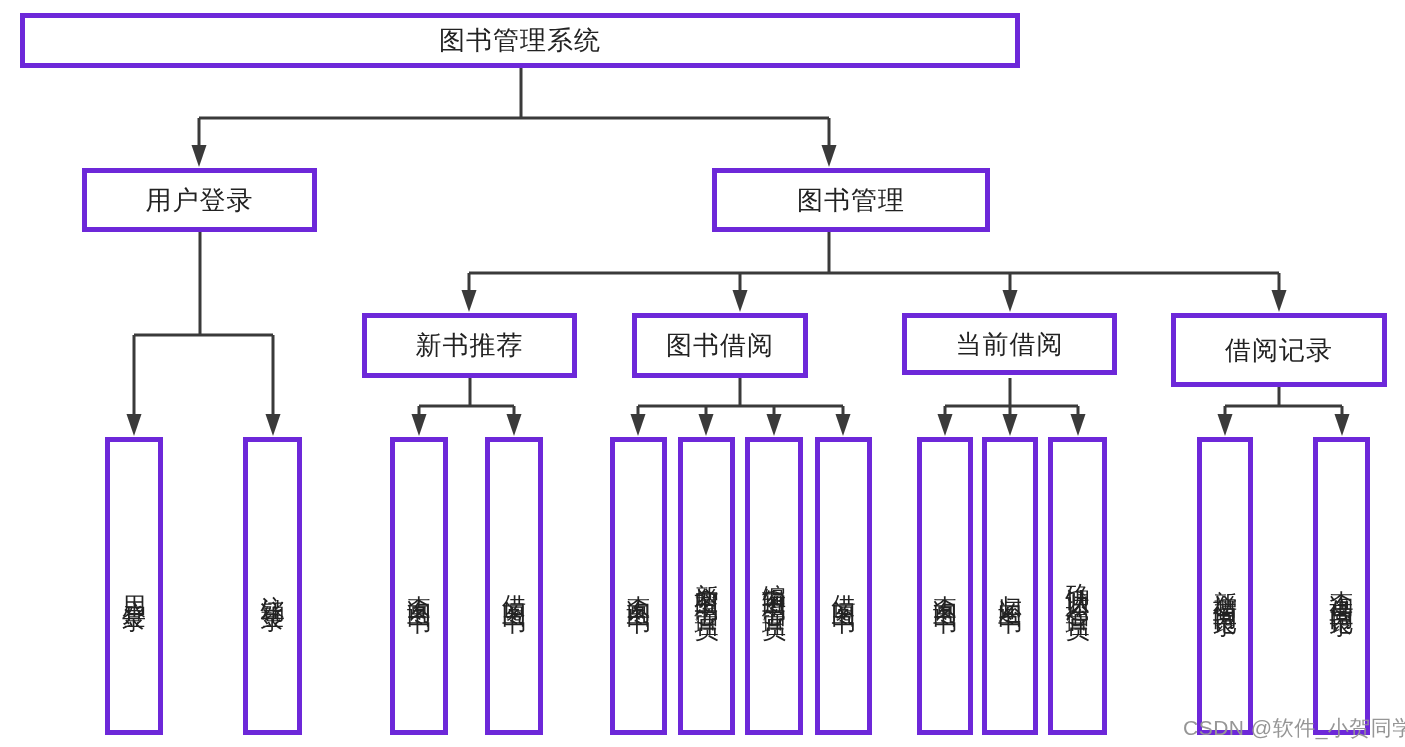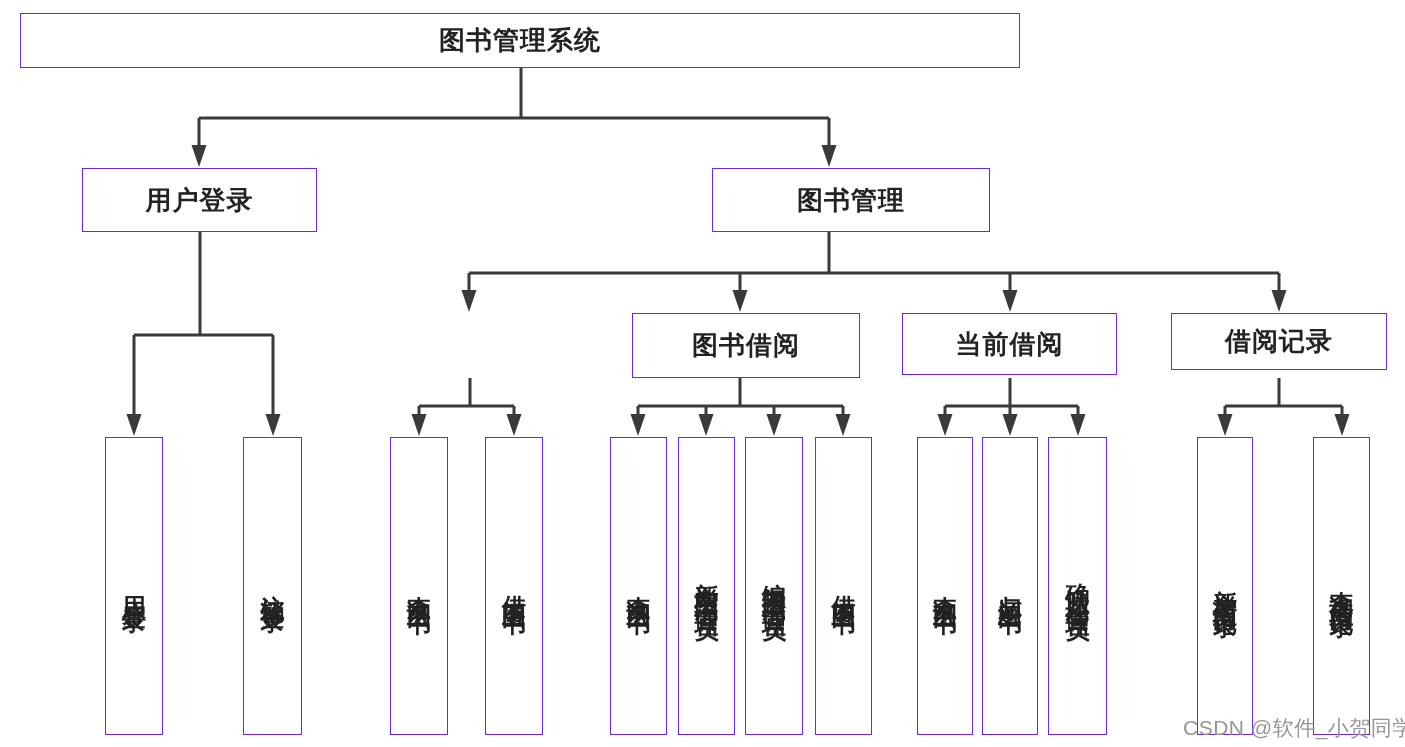--- a/index.html
+++ b/index.html
@@ -15,27 +15,26 @@
   .connector-svg {
     position: absolute;
     left: 0; top: 0;
     width: 1405px; height: 747px;
     z-index: 0;
   }
   .box {
     position: absolute;
     box-sizing: border-box;
     background: #ffffff;
-    border: 1px solid #6d28d9;
+    border: 5px solid #6d28d9;
     display: flex;
     align-items: center;
     justify-content: center;
     z-index: 1;
     white-space: nowrap;
-    font-weight: bold;
   }
   .hbox {
     font-size: 26px;
     letter-spacing: 1px;
   }
   .vbox {
     writing-mode: vertical-rl;
     text-orientation: mixed;
     font-size: 24px;
     letter-spacing: 5px;
@@ -95,23 +94,24 @@
       <polygon points="1225,436 1217.5,414 1232.5,414"></polygon>
       <polygon points="1342,436 1334.5,414 1349.5,414"></polygon>
     </g>
   </svg>
 
   <div class="box hbox" style="left:20px; top:13px; width:1000px; height:55px;">图书管理系统</div>
 
   <div class="box hbox" style="left:82px; top:168px; width:235px; height:64px;">用户登录</div>
   <div class="box hbox" style="left:712px; top:168px; width:278px; height:64px;">图书管理</div>
 
-  <div class="box hbox" style="left:632px; top:313px; width:228px; height:65px;">图书借阅</div>
+  <div class="box hbox" style="left:362px; top:313px; width:215px; height:65px;">新书推荐</div>
+  <div class="box hbox" style="left:632px; top:313px; width:176px; height:65px;">图书借阅</div>
   <div class="box hbox" style="left:902px; top:313px; width:215px; height:62px;">当前借阅</div>
-  <div class="box hbox" style="left:1171px; top:313px; width:216px; height:57px;">借阅记录</div>
+  <div class="box hbox" style="left:1171px; top:313px; width:216px; height:74px;">借阅记录</div>
 
   <div class="box vbox" style="left:105px; top:437px; width:58px; height:298px;">用户登录</div>
   <div class="box vbox" style="left:243px; top:437px; width:59px; height:298px;">注销登录</div>
 
   <div class="box vbox" style="left:390px; top:437px; width:58px; height:298px;">查询图书</div>
   <div class="box vbox" style="left:485px; top:437px; width:58px; height:298px;">借阅图书</div>
 
   <div class="box vbox" style="left:610px; top:437px; width:57px; height:298px;">查询图书</div>
   <div class="box vbox" style="left:678px; top:437px; width:57px; height:298px;">新增图书（管理员）</div>
   <div class="box vbox" style="left:745px; top:437px; width:58px; height:298px;">编辑图书（管理员）</div>

